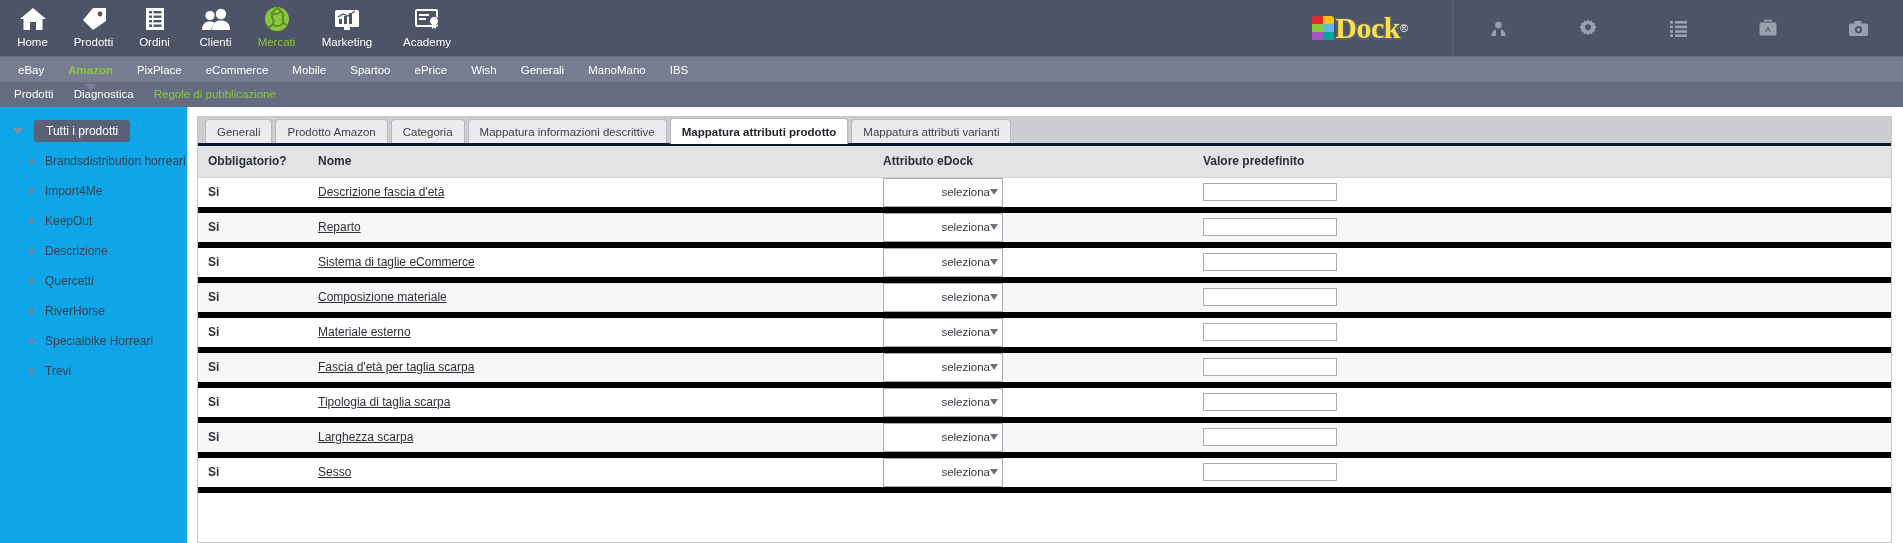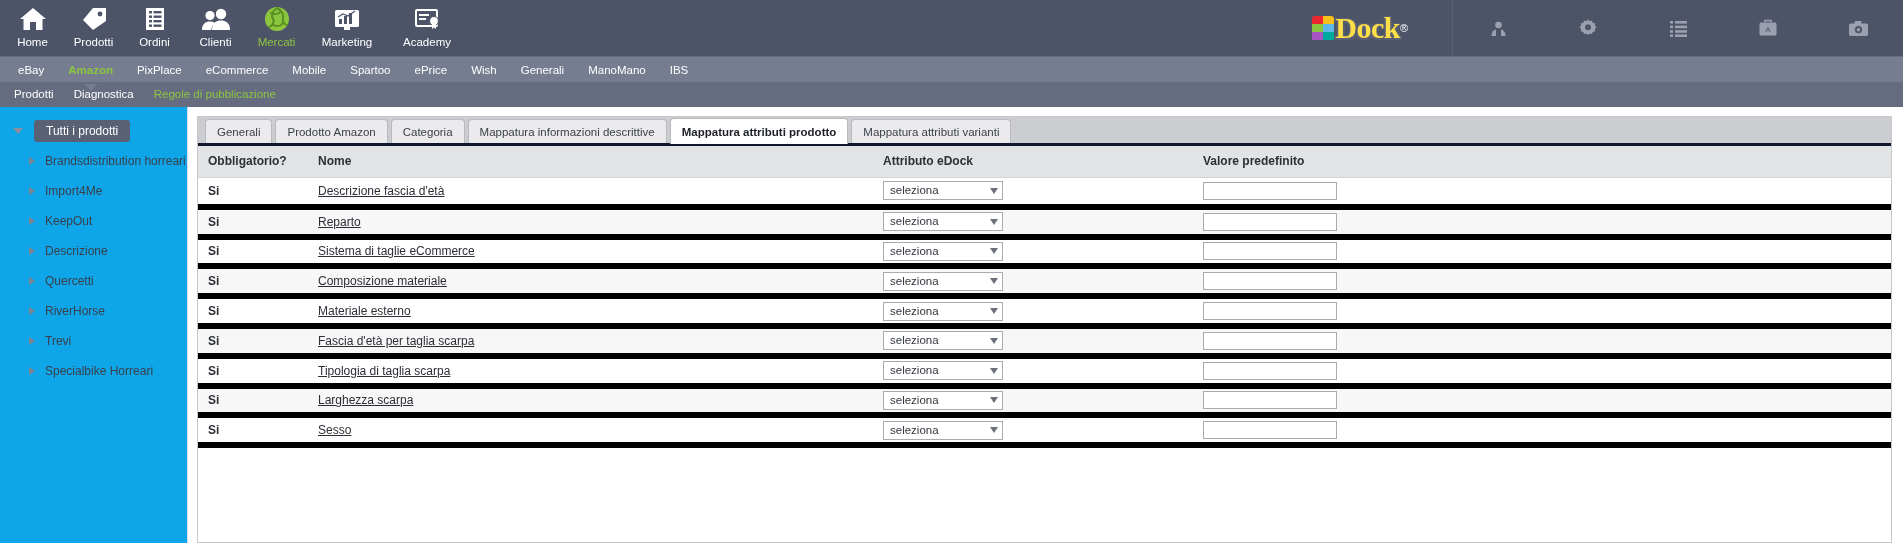--- a/index.html
+++ b/index.html
@@ -268,30 +268,31 @@
   tbody tr:nth-child(odd) td { background: #ffffff; }
   td.obb { font-weight: bold; font-size: 12px; padding-left: 11px; }
   td.nome a {
     color: #2c2f36;
     text-decoration: underline;
     font-size: 12px;
     cursor: pointer;
   }
   .sel {
     width: 120px;
-    height: 19px;
+    height: 29px;
     border: 1px solid #a9abb0;
     background: #ffffff;
     font-size: 11.5px;
     color: #33373f;
     display: flex;
     align-items: center;
     padding: 0 4px 0 6px;
     cursor: pointer;
     position: relative;
+    text-align: right;
   }
   .sel .txt { flex: 1; line-height: 17px; }
   .sel .dn {
     width: 0; height: 0;
     border-left: 4.5px solid transparent;
     border-right: 4.5px solid transparent;
     border-top: 6px solid #6c707a;
   }
   .txtin {
     width: 134px; height: 18px;
@@ -529,27 +530,27 @@
     <div class="tree-row child">
       <span class="tw">
           <span class="arrow-right"></span>
         </span>
       <span class="label">RiverHorse</span>
     </div>
     <div class="tree-row child">
       <span class="tw">
           <span class="arrow-right"></span>
         </span>
+      <span class="label">Specialbike Horreari</span>
+    </div>
+    <div class="tree-row child">
+      <span class="tw">
+          <span class="arrow-right"></span>
+        </span>
       <span class="label">Trevi</span>
-    </div>
-    <div class="tree-row child">
-      <span class="tw">
-          <span class="arrow-right"></span>
-        </span>
-      <span class="label">Specialbike Horreari</span>
     </div>
   </div>
 
   <div class="content">
     <div class="panel">
 
       <div class="tabstrip">
         <div class="tab">Generali</div>
         <div class="tab">Prodotto Amazon</div>
         <div class="tab">Categoria</div>

